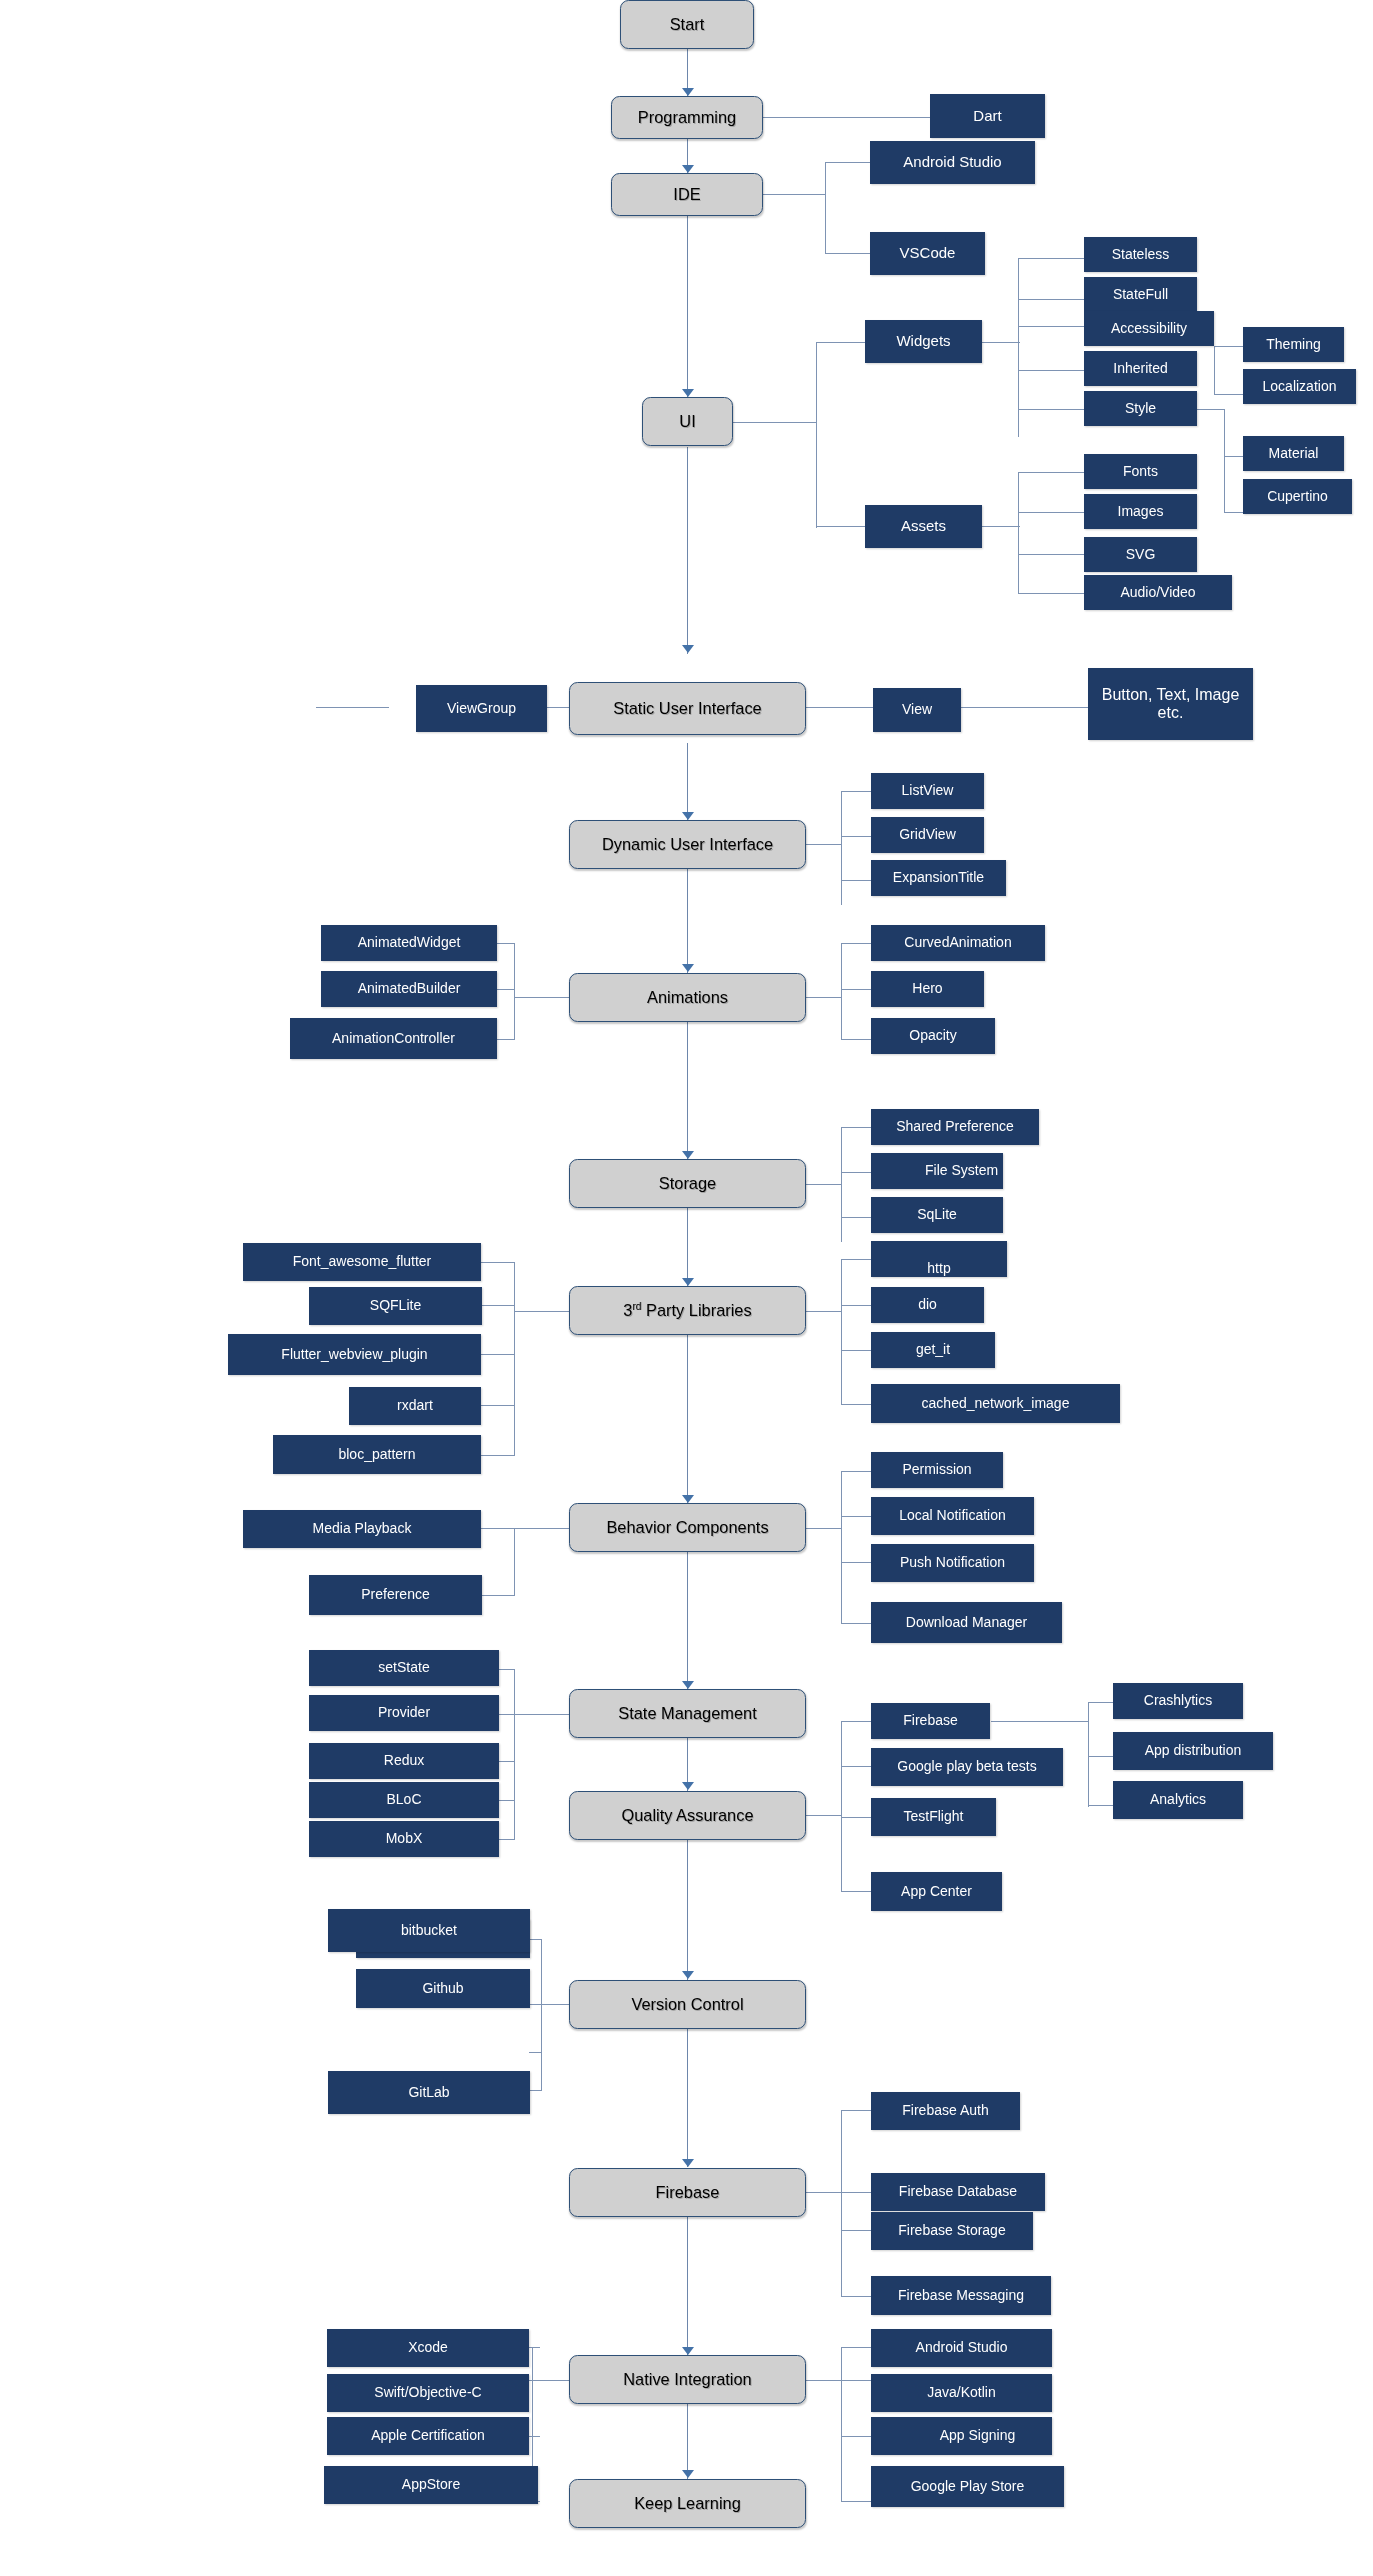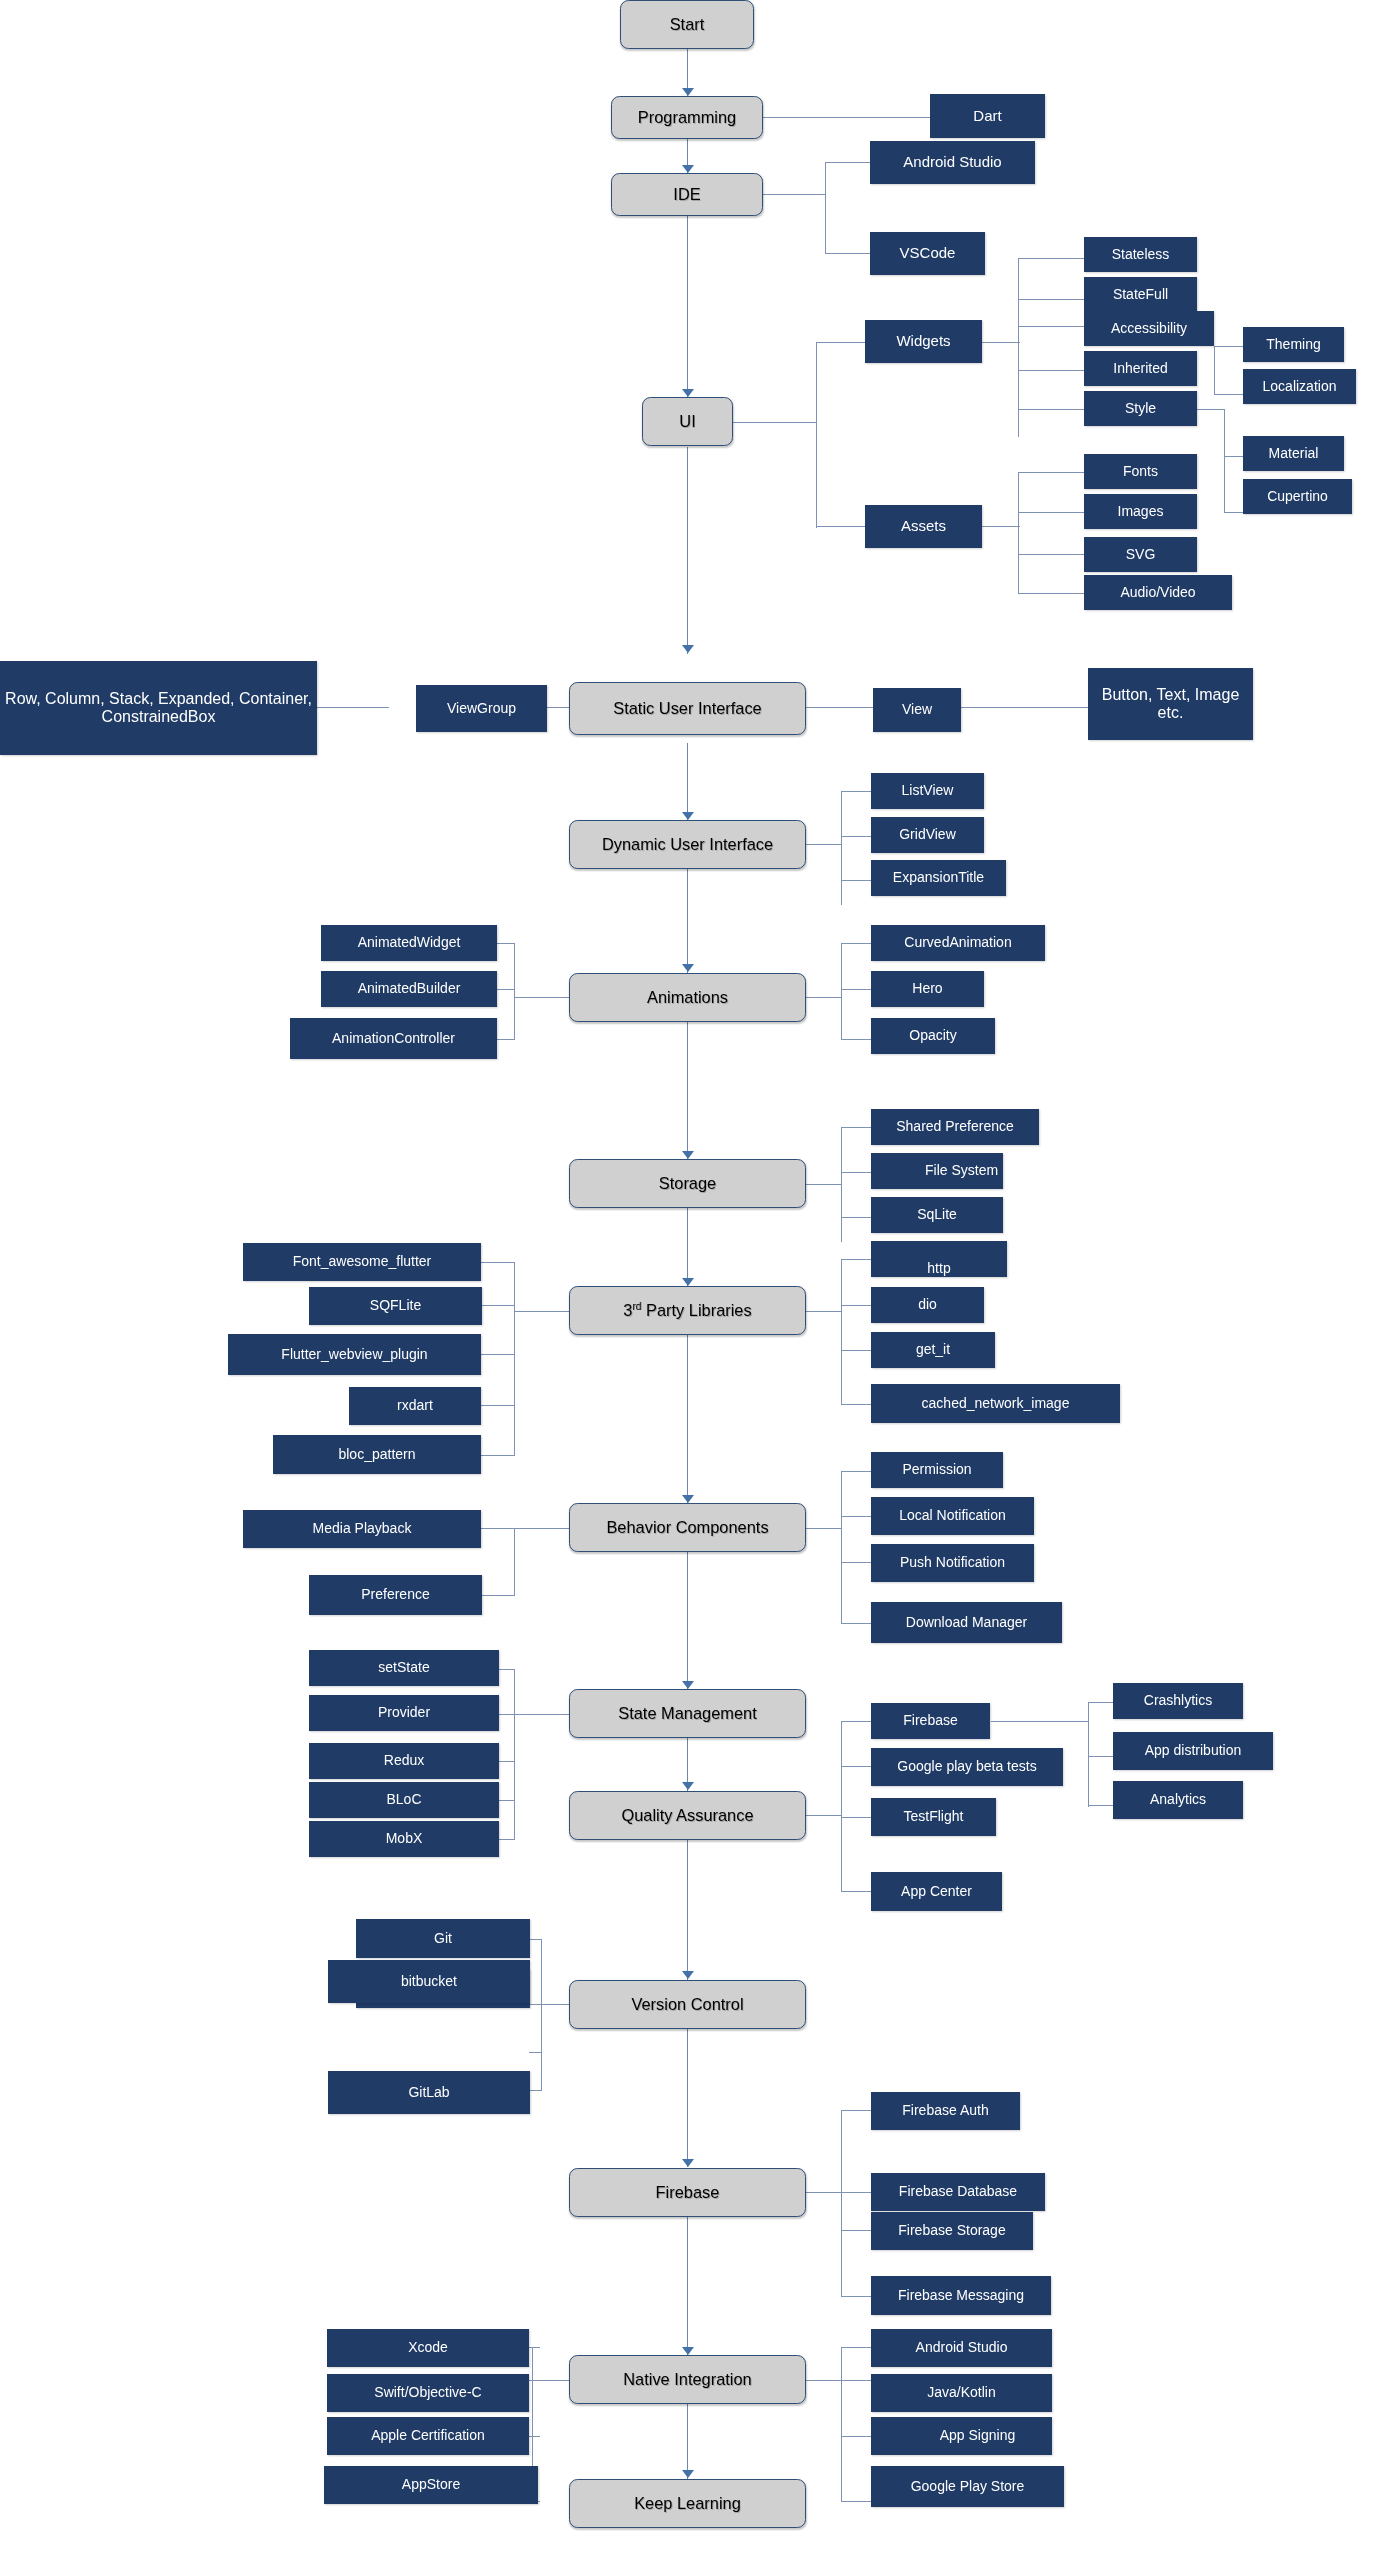--- a/index.html
+++ b/index.html
@@ -211,23 +211,20 @@
     </div>
 
   <div class="node main" style="left:569px; top:682px; width:237px; height:53px;">
     <span class="inner">Static User Interface</span>
   </div>
   <div class="ln h" style="left:519px; top:707px; width:51px;"></div>
   <div class="node leaf small" style="left:388px; top:685px; width:131px; height:47px;margin-left:28px;">
     <span class="inner">ViewGroup</span>
   </div>
   <div class="ln h" style="left:316px; top:707px; width:73px;"></div>
-  <div class="node leaf" style="left:0px; top:661px; width:317px; height:94px; font-size:16px;">
-    <span class="inner">Row, Column, Stack, Expanded, Container, ConstrainedBox</span>
-  </div>
   <div class="ln h" style="left:806px; top:707px; width:68px;"></div>
   <div class="node leaf small" style="left:873px; top:688px; width:88px; height:44px;">
     <span class="inner">View</span>
   </div>
   <div class="ln h" style="left:960px; top:707px; width:129px;"></div>
   <div class="node leaf" style="left:1088px; top:668px; width:165px; height:72px; font-size:16px;">
     <span class="inner">Button, Text, Image etc.</span>
   </div>
 
   <div class="node main" style="left:569px; top:820px; width:237px; height:49px;">
@@ -453,21 +450,21 @@
   <div class="ln h" style="left:529px; top:1939px; width:13.4px;"></div>
   <div class="ln h" style="left:529px; top:2004px; width:13.4px;"></div>
   <div class="ln h" style="left:529px; top:2052px; width:13.4px;"></div>
   <div class="ln h" style="left:529px; top:2090px; width:13.4px;"></div>
   <div class="node leaf small" style="left:356px; top:1919px; width:174px; height:39px;">
     <span class="inner">Git</span>
     </div>
   <div class="node leaf small" style="left:356px; top:1969px; width:174px; height:39px;">
     <span class="inner">Github</span>
     </div>
-  <div class="node leaf small" style="left:328px; top:1960px; width:202px; height:43px;">
+  <div class="node leaf small" style="left:328px; top:1909px; width:202px; height:43px;">
     <span class="inner">bitbucket</span>
     </div>
   <div class="node leaf small" style="left:328px; top:2071px; width:202px; height:43px;">
     <span class="inner">GitLab</span>
     </div>
 
   <div class="node main" style="left:569px; top:2168px; width:237px; height:49px;">
     <span class="inner">Firebase</span>
   </div>
   <div class="ln h" style="left:806px; top:2192px; width:35px;"></div>

